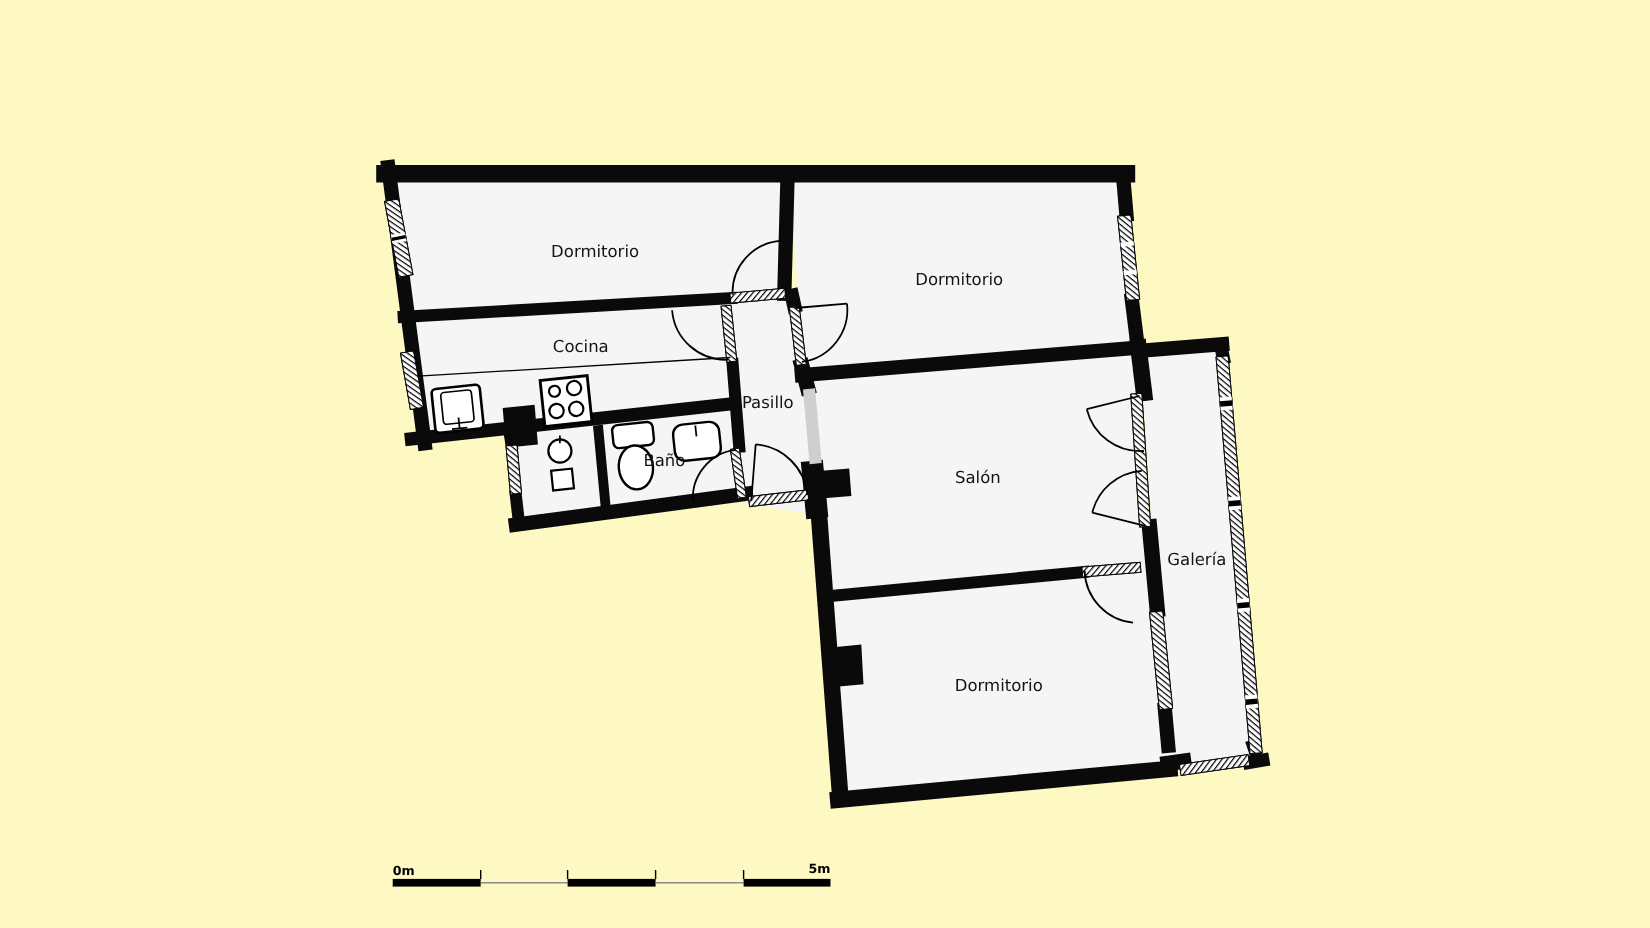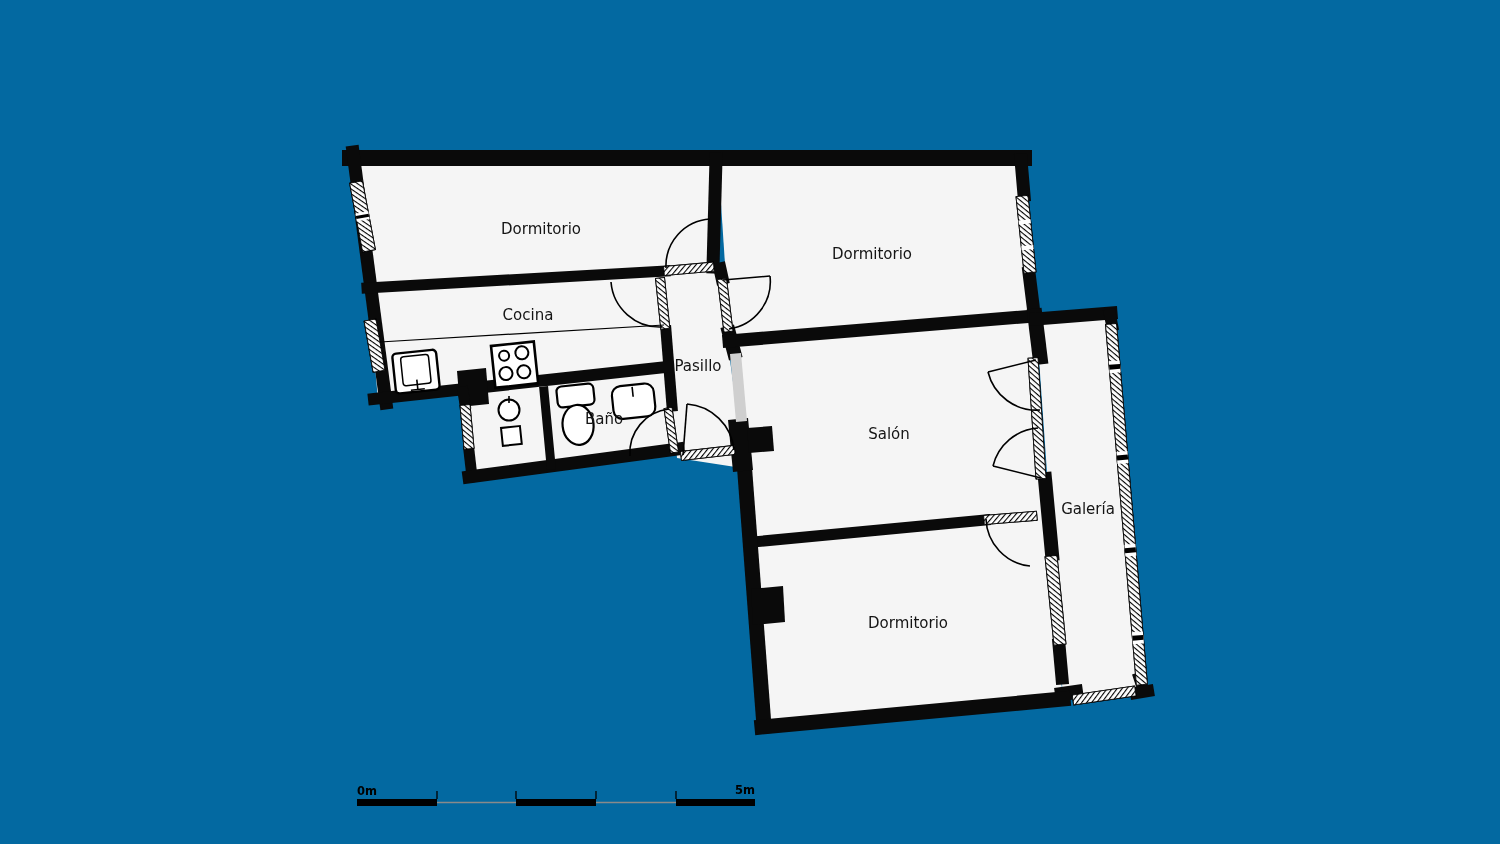--- a/index.html
+++ b/index.html
@@ -1,16 +1,16 @@
 <!DOCTYPE html>
 <html><head>
 <meta charset="utf-8">
 <style>
   html,body{margin:0;padding:0;background:#ffffff;}
-  .stage{position:relative;width:1500px;height:844px;background:#0369a1;overflow:hidden;}
+  .stage{position:relative;width:1500px;height:844px;background:#fef9c3;overflow:hidden;}
   svg{position:absolute;left:0;top:0;}
   .floor{fill:#f5f5f5;stroke:none;}
   .wall{stroke:#0a0a0a;fill:none;stroke-linecap:square;}
   .wallpoly{fill:#0a0a0a;stroke:none;}
   .wbase{fill:#ffffff;stroke:#000000;stroke-width:1;}
   .whatch{fill:url(#hatch);stroke:#000000;stroke-width:0.8;}
   .wsep{fill:#000000;}
   .wgap{fill:#ffffff;}
   .arc{fill:none;stroke:#000000;stroke-width:1.6;}
   .leaf{stroke:#000000;stroke-width:1.6;}

